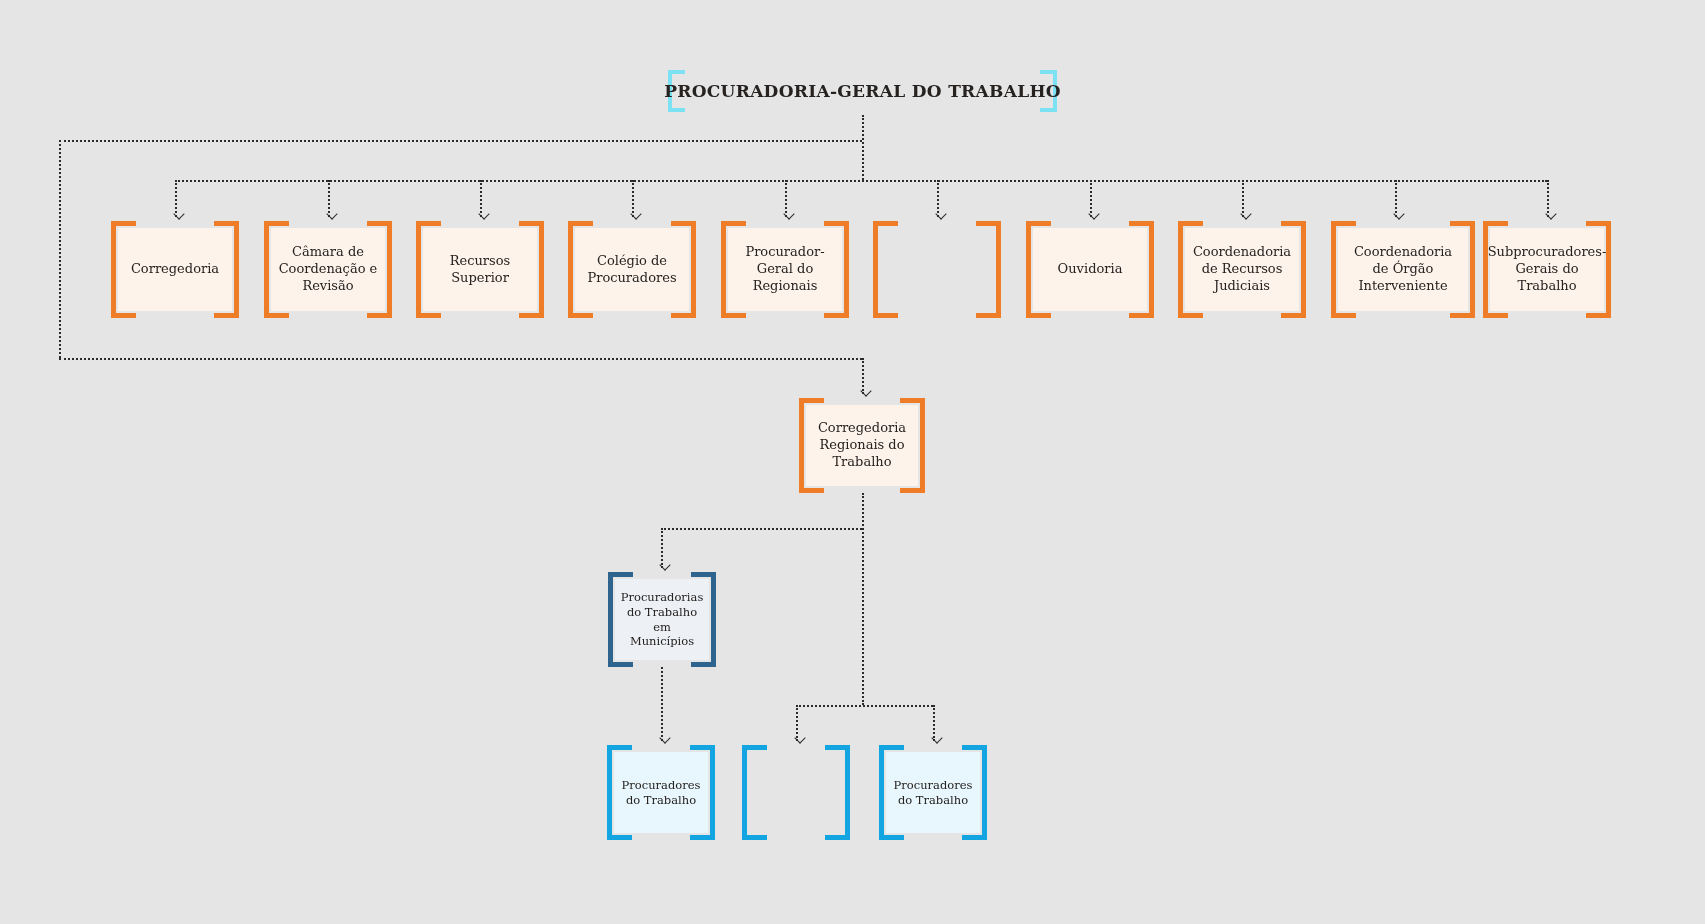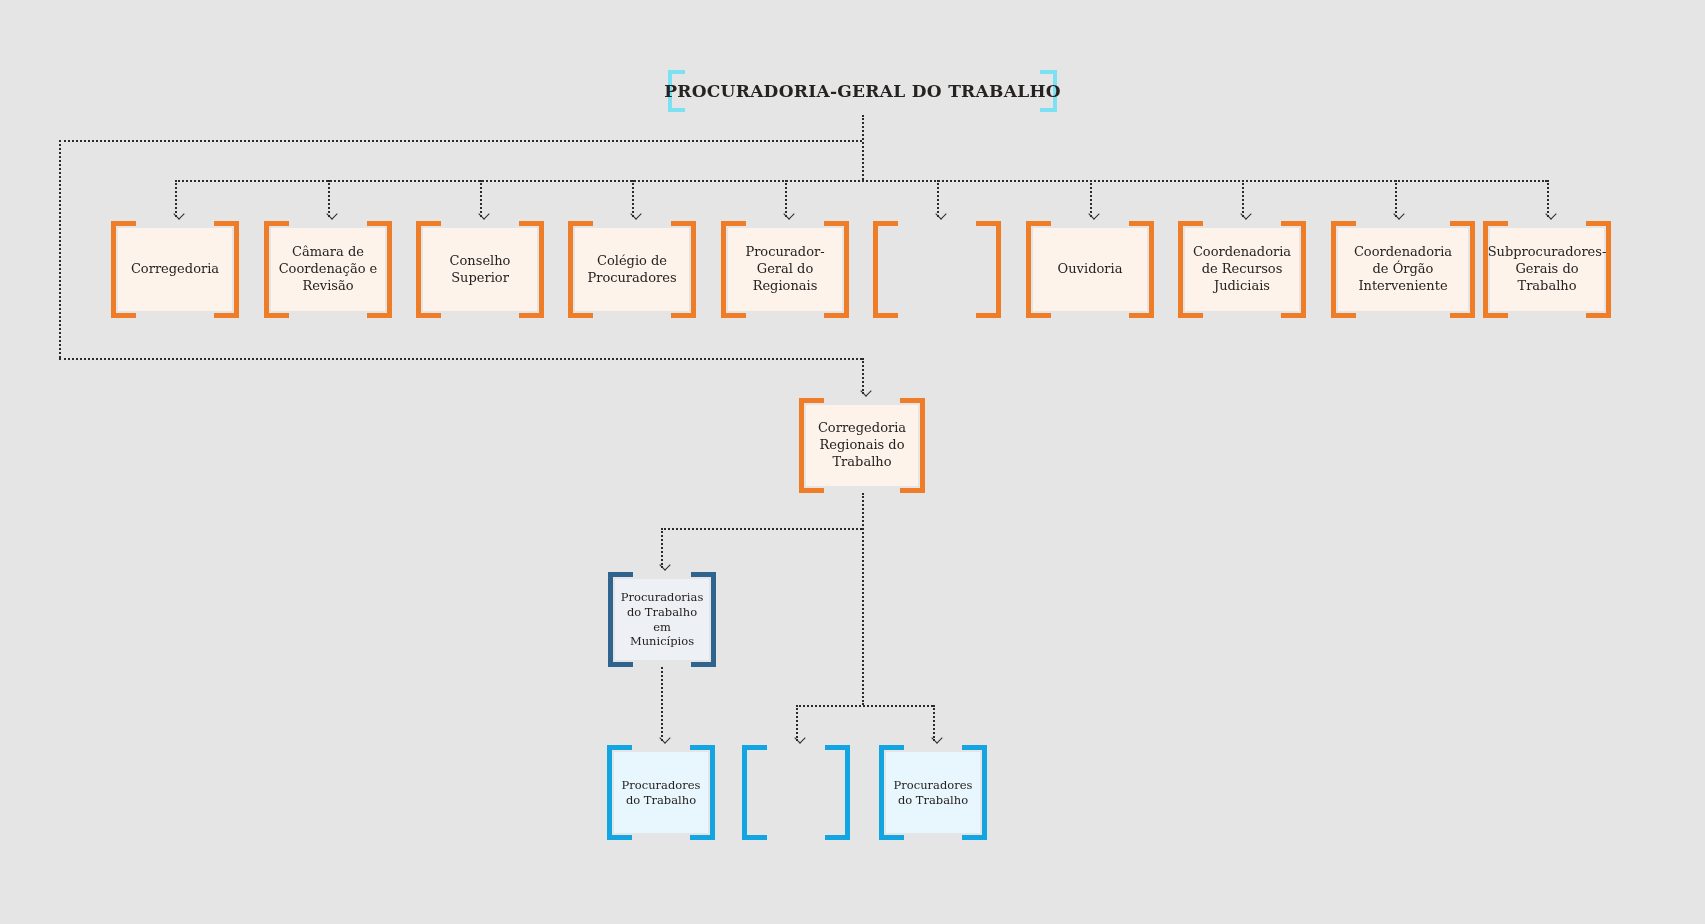--- a/index.html
+++ b/index.html
@@ -119,21 +119,21 @@
     <div class="lab">Corregedoria</div>
   </div>
   <div class="node orange" style="left:264px;top:221px;width:128px;height:97px">
     <span class="br-l"></span>
       <span class="br-r"></span>
     <div class="lab">Câmara de Coordenação e Revisão</div>
   </div>
   <div class="node orange" style="left:416px;top:221px;width:128px;height:97px">
     <span class="br-l"></span>
       <span class="br-r"></span>
-    <div class="lab">Conselho Superior</div>
+    <div class="lab">Recursos Superior</div>
   </div>
   <div class="node orange" style="left:568px;top:221px;width:128px;height:97px">
     <span class="br-l"></span>
       <span class="br-r"></span>
     <div class="lab">Colégio de Procuradores</div>
   </div>
   <div class="node orange" style="left:721px;top:221px;width:128px;height:97px">
     <span class="br-l"></span>
       <span class="br-r"></span>
     <div class="lab">Procurador-Geral do Regionais</div>

